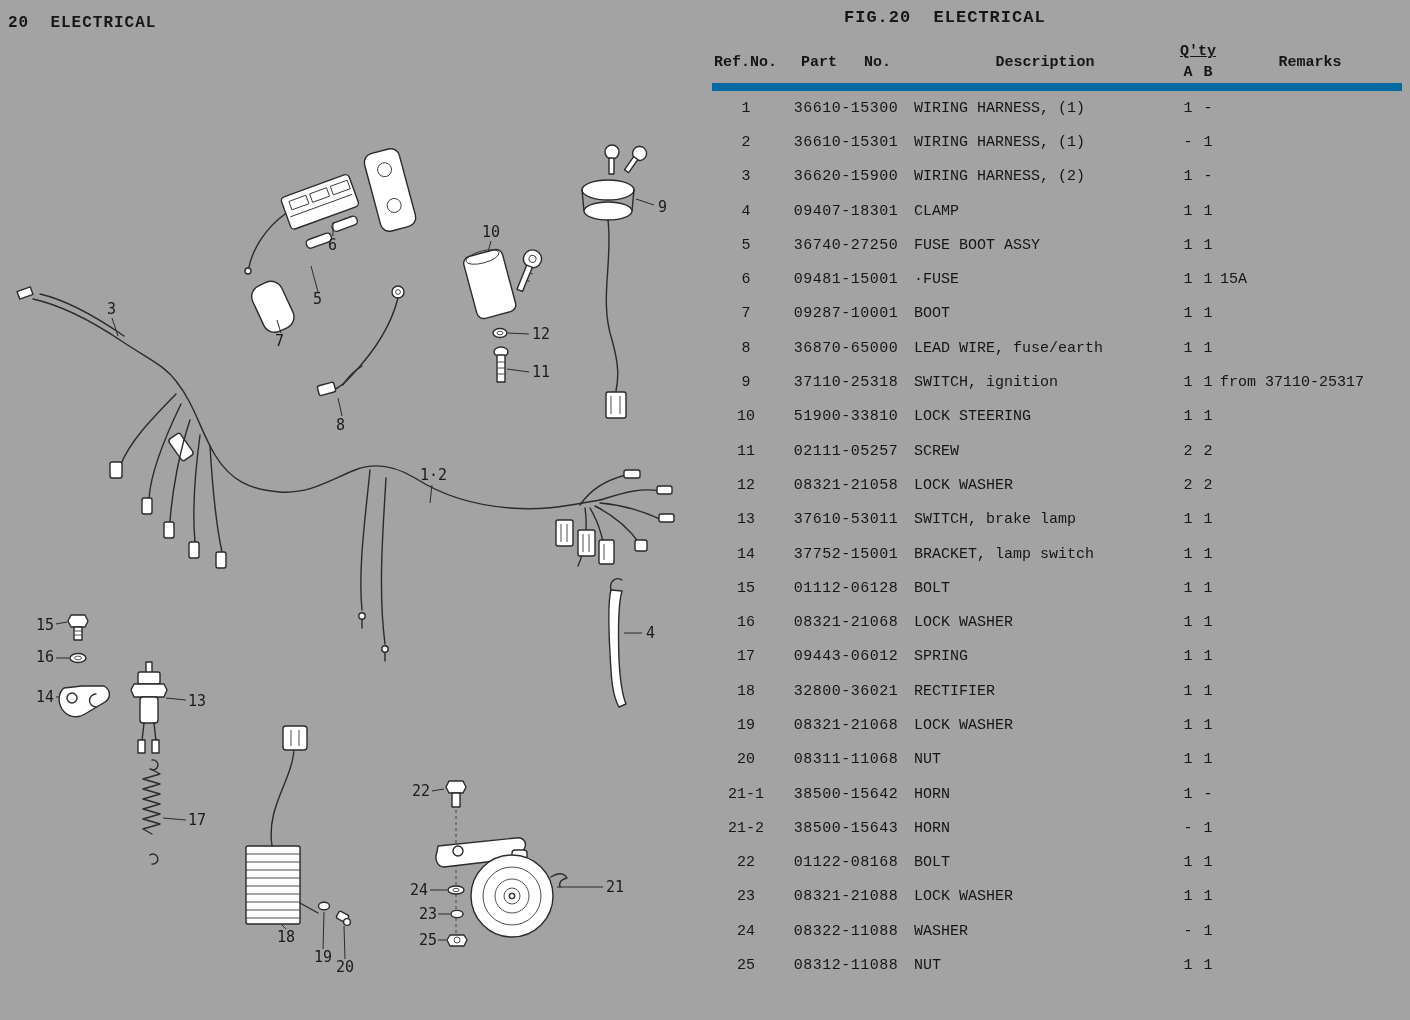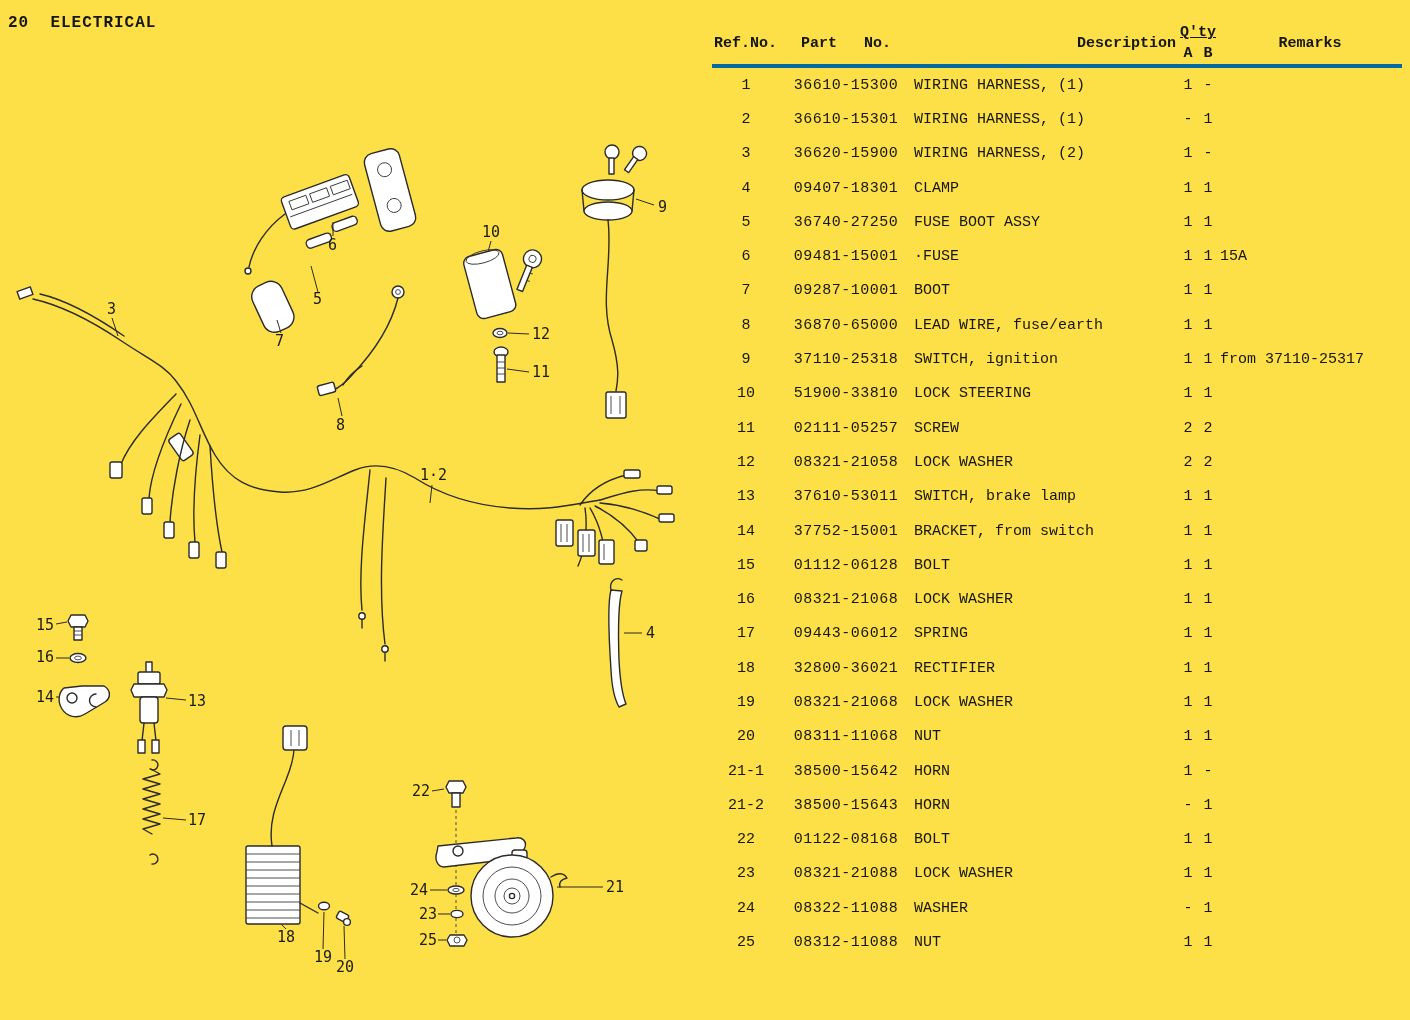--- a/index.html
+++ b/index.html
@@ -1,35 +1,35 @@
 <!DOCTYPE html>
 <html><head>
 <meta charset="utf-8">
 <style>
   html,body{margin:0;padding:0;background:#f5f5f3;}
   .page{
-    position:relative;width:1410px;height:1020px;background:#fde047;
+    position:relative;width:1410px;height:1020px;background:#a3a3a3;
     font-family:"Liberation Mono","DejaVu Sans Mono",monospace;color:#161616;
     overflow:hidden;
   }
   .hdr-left{
     position:absolute;left:8px;top:14px;font-size:16px;font-weight:bold;
     white-space:pre;letter-spacing:1px;
   }
   .diagram-area{position:absolute;left:0;top:0;width:712px;height:1020px;}
   .table-area{position:absolute;left:712px;top:8px;width:692px;}
   .fig-title{
     margin-left:132px;font-size:17px;font-weight:bold;white-space:pre;letter-spacing:1px;
   }
   table.parts{border-collapse:collapse;width:690px;margin-top:14px;table-layout:fixed;}
   table.parts th{font-weight:bold;font-size:15px;padding:2px 2px;white-space:pre;}
-  thead{border-bottom:4px solid #0369a1;}
+  thead{border-bottom:8px solid #0369a1;}
   th.h-ref{width:64px;text-align:left;padding-left:14px;}
   th.h-part{width:128px;text-align:center;}
-  th.h-desc{width:262px;text-align:right;}
+  th.h-desc{width:262px;text-align:center;}
   th.h-qty{text-align:center;text-decoration:underline;}
   th.h-a{width:26px;text-align:center;font-size:13px;}
   th.h-b{width:30px;text-align:center;font-size:13px;}
   th.h-rem{width:180px;text-align:center;}
   table.parts td{font-size:15px;height:34.3px;padding:0 2px;white-space:pre;overflow:hidden;}
   td.c-ref{text-align:center;}
   td.c-part{text-align:center;letter-spacing:0.5px;}
   td.c-desc{text-align:left;padding-left:8px;margin-left:39px;}
   td.c-qty{text-align:center;}
   td.c-rem{text-align:left;padding-left:46px;}
@@ -283,20 +283,21 @@
         <text class="cl" x="412" y="796">22</text>
         <text class="cl" x="410" y="895">24</text>
         <text class="cl" x="419" y="919">23</text>
         <text class="cl" x="419" y="945">25</text>
         <text class="cl" x="606" y="892">21</text>
       </g>
     </svg>
   </div>
 
   <div class="table-area">
+    <div class="fig-title">FIG.20  ELECTRICAL</div>
 
     <table class="parts">
       <thead>
         <tr>
           <th class="h-ref" rowspan="2">Ref.No.</th>
           <th class="h-part" rowspan="2">Part   No.</th>
           <th class="h-desc" rowspan="2">Description</th>
           <th class="h-qty" colspan="2">Q'ty</th>
           <th class="h-rem" rowspan="2">Remarks</th>
         </tr>
@@ -419,21 +420,21 @@
     <td class="c-part">37610-53011</td>
     <td class="c-desc">SWITCH, brake lamp</td>
     <td class="c-qty">1</td>
     <td class="c-qty">1</td>
     <td class="c-rem"></td>
   </tr>
 
   <tr>
     <td class="c-ref">14</td>
     <td class="c-part">37752-15001</td>
-    <td class="c-desc">BRACKET, from switch</td>
+    <td class="c-desc">BRACKET, lamp switch</td>
     <td class="c-qty">1</td>
     <td class="c-qty">1</td>
     <td class="c-rem"></td>
   </tr>
 
   <tr>
     <td class="c-ref">15</td>
     <td class="c-part">01112-06128</td>
     <td class="c-desc">BOLT</td>
     <td class="c-qty">1</td>

